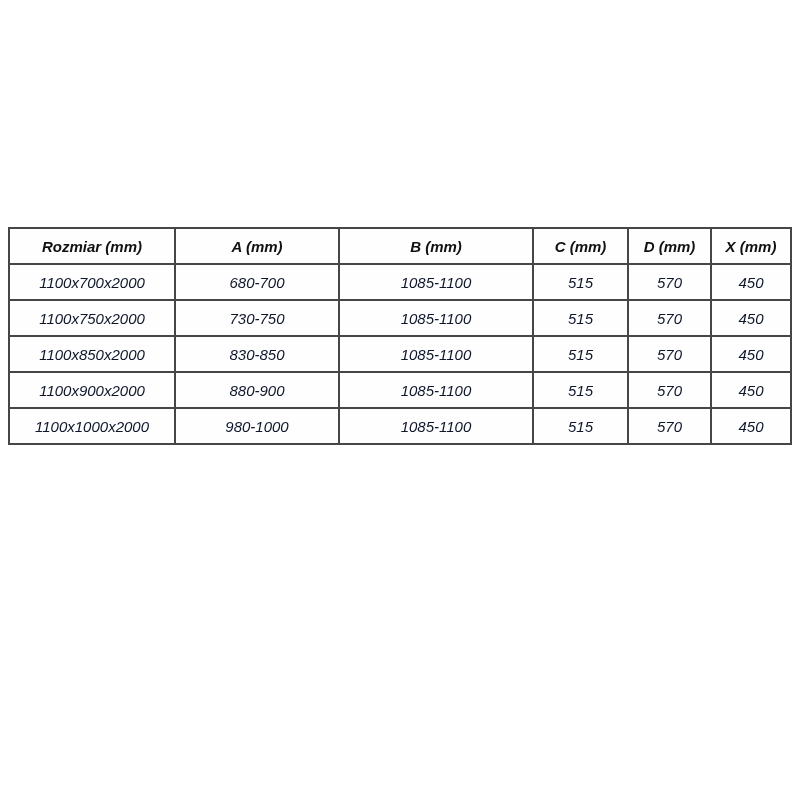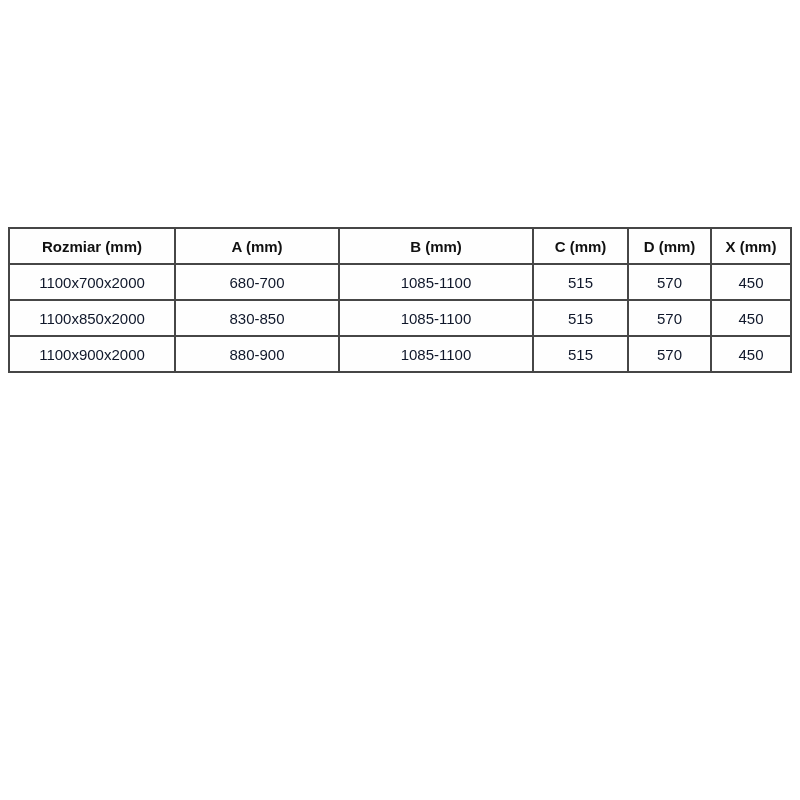--- a/index.html
+++ b/index.html
@@ -17,20 +17,21 @@
     overflow: hidden;
   }
   table.spec-table {
     position: absolute;
     left: 8px;
     top: 227px;
     width: 782px;
     border-collapse: collapse;
     table-layout: fixed;
     background: #fefefe;
+    font-style: italic;
   }
   table.spec-table th,
   table.spec-table td {
     border: 2px solid #464646;
     height: 34px;
     text-align: center;
     vertical-align: middle;
     font-size: 15px;
     padding: 0 2px;
     white-space: nowrap;
@@ -77,30 +78,46 @@
     <tbody>
       <tr>
         <td>1100x700x2000</td>
         <td>680-700</td>
         <td>1085-1100</td>
         <td>515</td>
         <td>570</td>
         <td>450</td>
       </tr>
       <tr>
+        <td>1100x750x2000</td>
+        <td>730-750</td>
+        <td>1085-1100</td>
+        <td>515</td>
+        <td>570</td>
+        <td>450</td>
+      </tr>
+      <tr>
         <td>1100x850x2000</td>
         <td>830-850</td>
         <td>1085-1100</td>
         <td>515</td>
         <td>570</td>
         <td>450</td>
       </tr>
       <tr>
         <td>1100x900x2000</td>
         <td>880-900</td>
         <td>1085-1100</td>
         <td>515</td>
         <td>570</td>
         <td>450</td>
       </tr>
+      <tr>
+        <td>1100x1000x2000</td>
+        <td>980-1000</td>
+        <td>1085-1100</td>
+        <td>515</td>
+        <td>570</td>
+        <td>450</td>
+      </tr>
     </tbody>
   </table>
 </div>
 
 </body></html>

